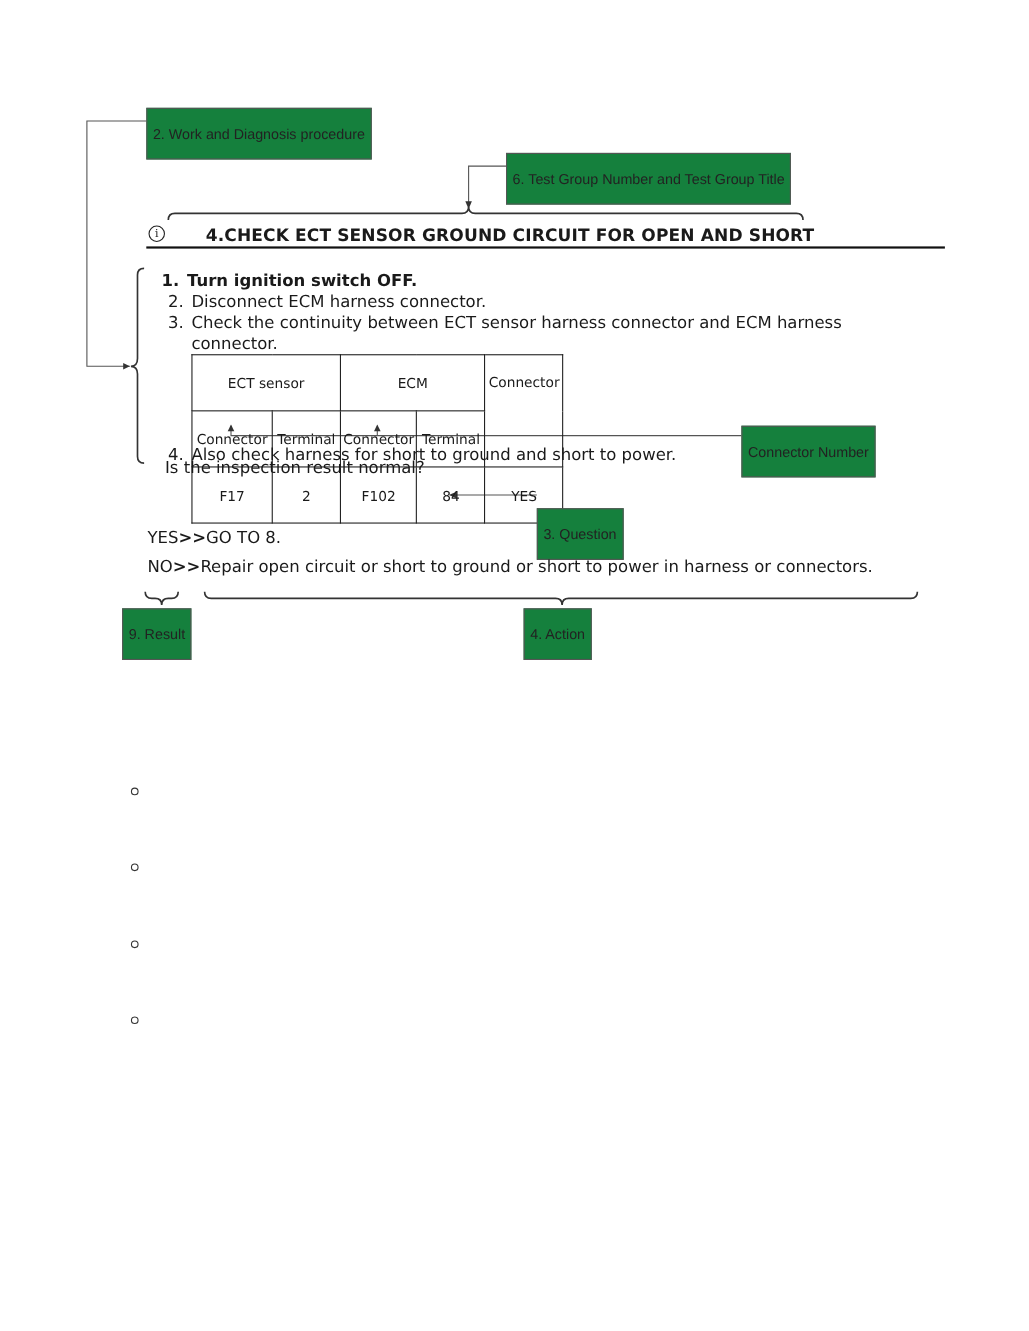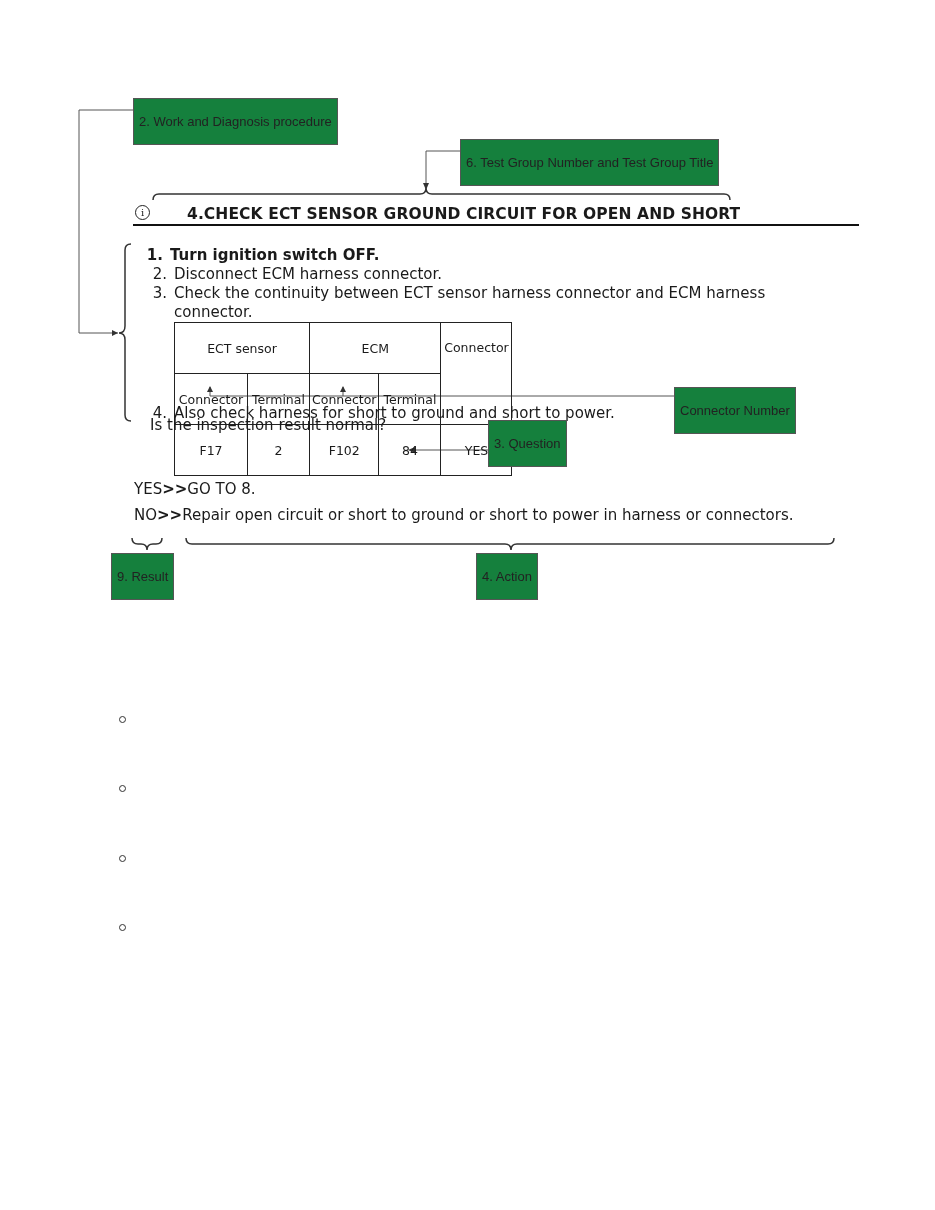--- a/index.html
+++ b/index.html
@@ -100,21 +100,21 @@
 </tbody>
   </table>
 
 <div class="callout" style="left:674px;top:387px;">Connector Number</div>
 
 <div class="step" style="left:144px;top:404px;">
   <span class="num">4.</span><span>Also check harness for short to ground and short to power.</span>
 </div>
 
 <div class="text" style="left:150px;top:416px;">Is the inspection result normal?</div>
-<div class="callout" style="left:488px;top:420px;text-align:right;">3. Question</div>
+<div class="callout" style="left:488px;top:462px;text-align:right;">3. Question</div>
 
 <div class="text" style="left:134px;top:480px;">
   <span>YES</span><b>&gt;&gt;</b><span>GO TO 8.</span>
 </div>
 <div class="text" style="left:134px;top:506px;">
   <span>NO</span><b>&gt;&gt;</b><span>Repair open circuit or short to ground or short to power in harness or connectors.</span>
 </div>
 
 <div class="callout" style="left:111px;top:553px;">9. Result</div>
 <div class="callout" style="left:476px;top:553px;">4. Action</div>

